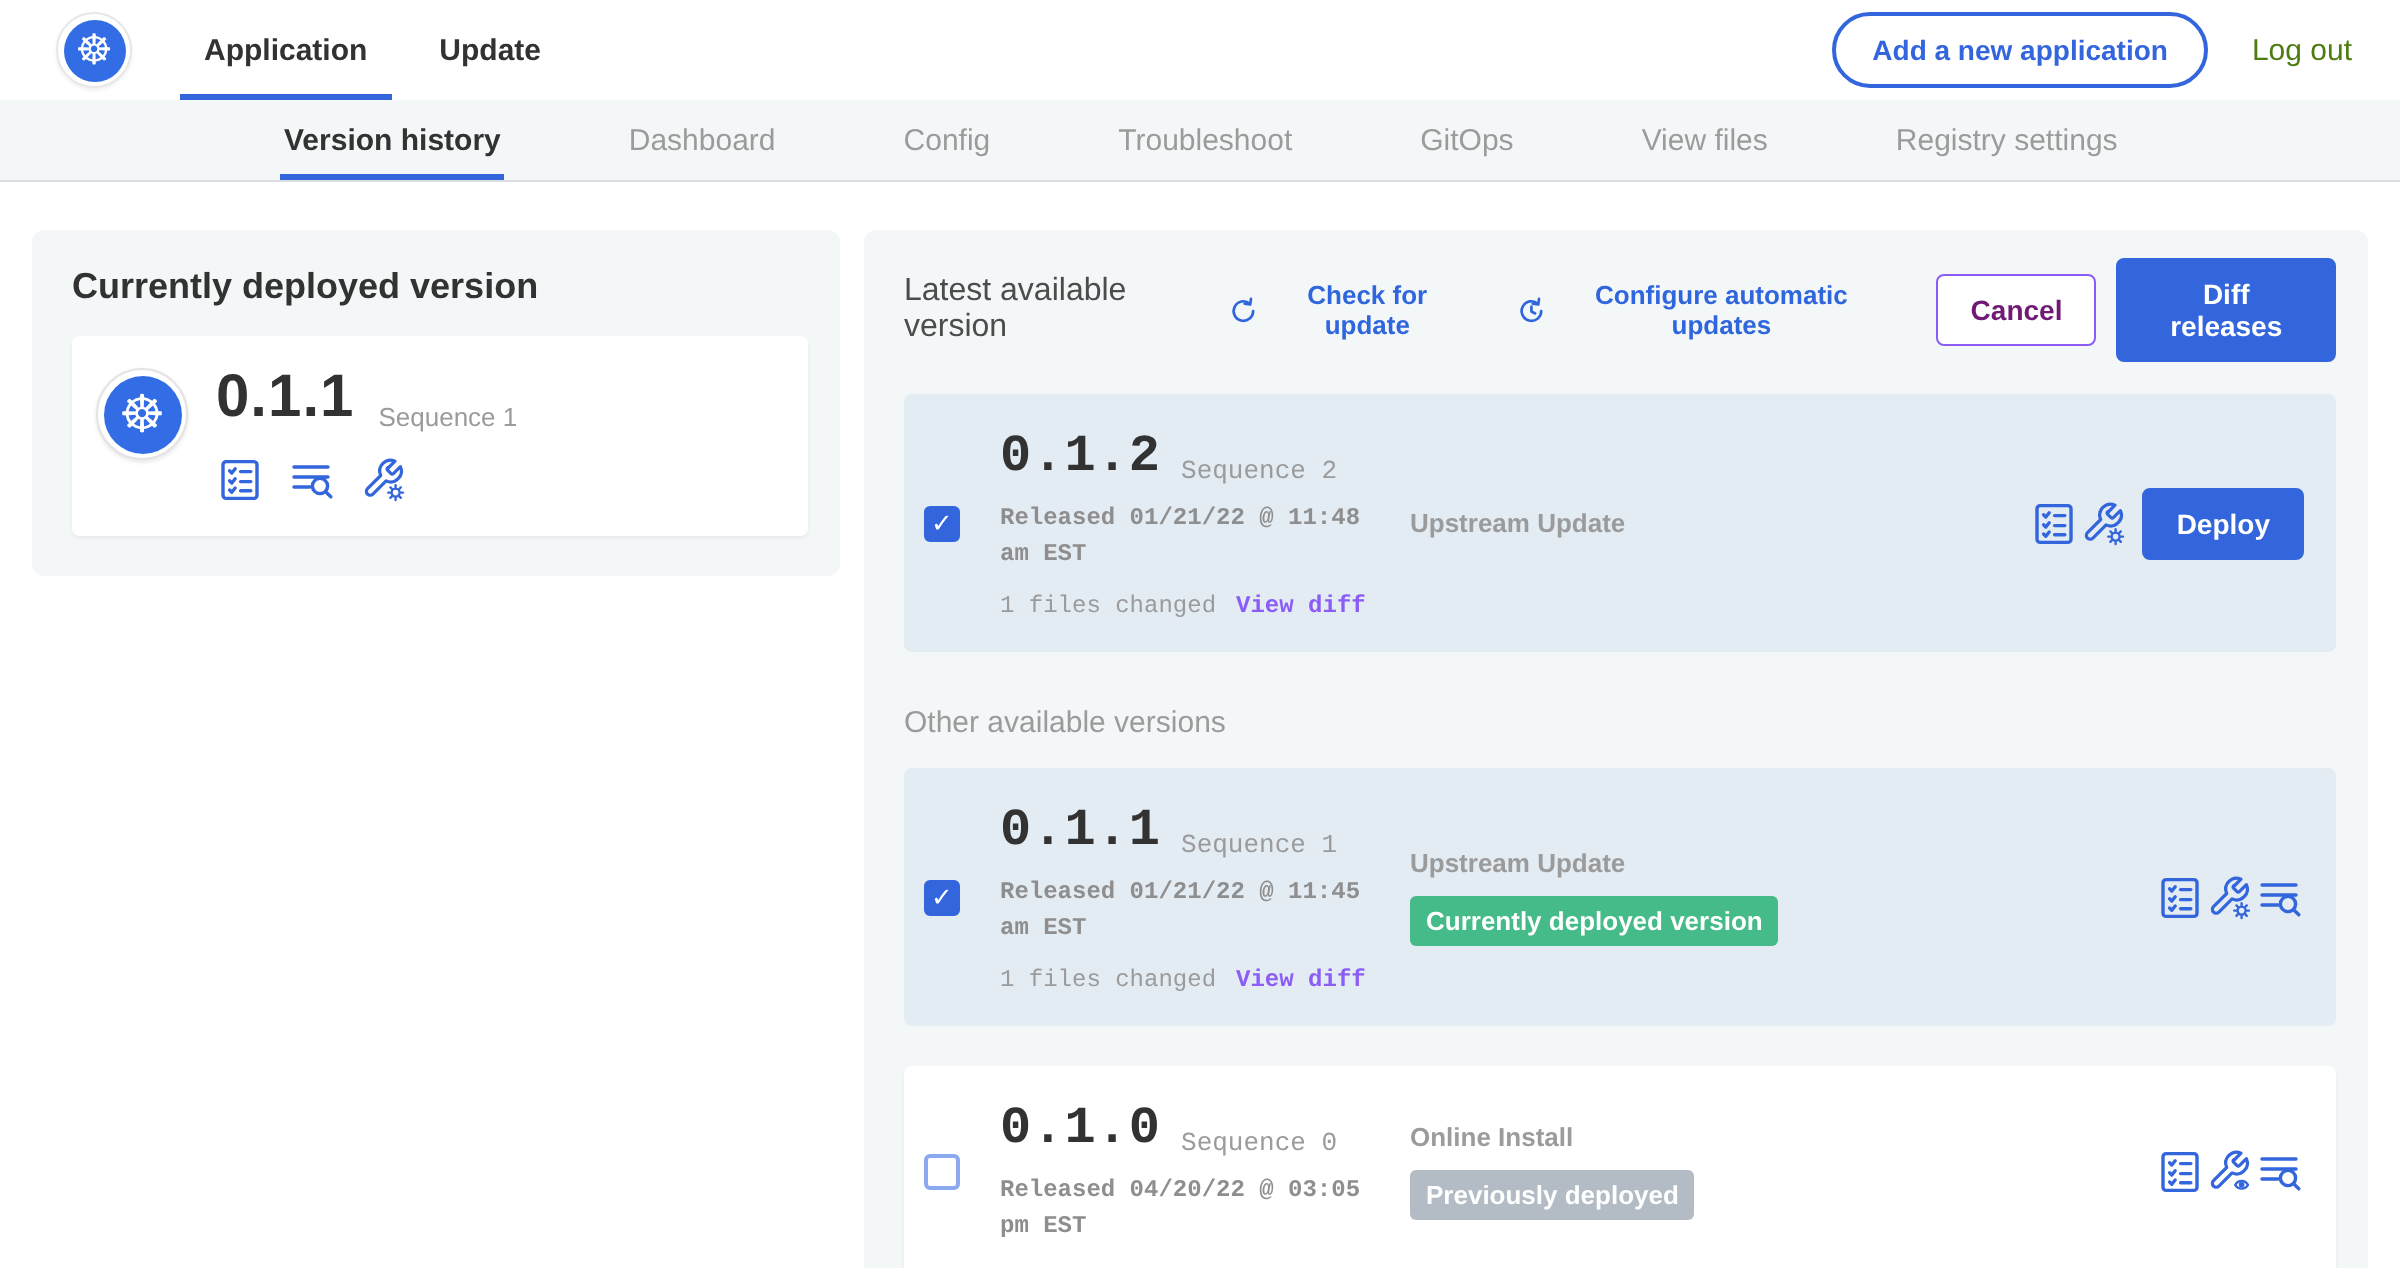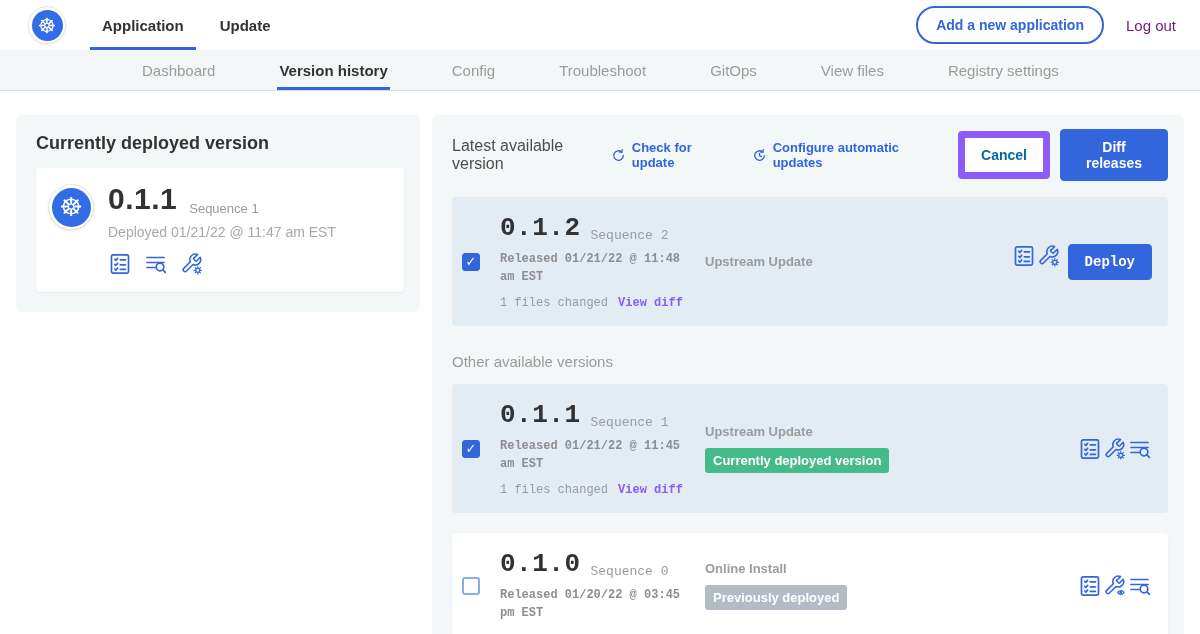--- a/index.html
+++ b/index.html
@@ -20,21 +20,21 @@
     box-shadow:0 1px 2px rgba(0,0,0,.08); display:flex; align-items:center; justify-content:center; flex-shrink:0; }
   .logo-inner { width:31px; height:31px; border-radius:50%; background:#326de6; color:#fff;
     display:flex; align-items:center; justify-content:center; font-size:21px; line-height:1; }
   .top-tabs { display:flex; height:50px; margin-left:24px; }
   .top-tab { height:50px; display:flex; align-items:center; padding:0 12px; margin-right:12px;
     font-size:15px; font-weight:700; color:#323232; cursor:pointer; border-bottom:3px solid transparent; padding-top:3px; }
   .top-tab.active { border-bottom:3px solid #3365dc; }
   .topnav .spacer { flex:1; }
   .pill-btn { background:#fff; border:2px solid #3365dc; color:#3365dc; font-weight:700; font-size:14px;
     border-radius:19px; padding:9px 18px; margin-right:22px; cursor:pointer; font-family:inherit; }
-  .logout { font-size:15px; color:#701a75; cursor:pointer; }
+  .logout { font-size:15px; color:#4d7c0f; cursor:pointer; }
 
   
   .subnav { height:41px; background:#f4f7f8; border-bottom:1px solid #d8dee3;
     display:flex; align-items:stretch; padding-left:140px; }
   .subnav-item { display:flex; align-items:center; padding:0 2px; margin-right:60px; font-size:15px;
     color:#9b9b9b; cursor:pointer; border-bottom:3px solid transparent; padding-top:3px; }
   .subnav-item.active { color:#323232; font-weight:700; border-bottom:3px solid #3365dc; }
 
   
   .content { display:flex; align-items:flex-start; gap:12px; padding:24px 16px 0 16px; }
@@ -53,26 +53,26 @@
   .vseq { font-size:13px; color:#9b9b9b; margin-left:12px; }
   .deployed-date { font-size:14px; color:#a8a8a8; margin-top:8px; }
   .icon-row { display:flex; gap:12px; margin-top:12px; }
   .icon { width:24px; height:24px; color:#3365dc; cursor:pointer; position:relative; }
   .icon svg { width:100%; height:100%; }
 
   .right-panel { flex:1; background:#f4f7f8; border-radius:6px; padding:14px 16px 18px 20px; }
   .panel-header { display:flex; align-items:center; margin-bottom:16px; }
   .panel-header h2 { margin:0 10px 0 0; font-size:16px; font-weight:400; color:#4c4c4c; }
   .hlink { display:flex; align-items:center; gap:6px; color:#3066dd; font-weight:700; font-size:13px;
-    cursor:pointer; margin-right:26px; }
+    cursor:pointer; margin-right:26px;text-align:center; }
   .hlink .licon { width:17px; height:17px; }
   .hlink .licon svg { width:100%; height:100%; }
   .panel-header .spacer { flex:1; }
   .btn { font-family:inherit; font-size:14px; font-weight:700; border-radius:4px; padding:9px 16px; cursor:pointer; }
-  .btn-cancel { background:#fff; border:7px solid #8b5cf6; color:#0369a1; margin-right:10px; }
+  .btn-cancel { background:#fff; border:1px solid #8b5cf6; color:#701a75; margin-right:10px; }
   .btn-primary { background:#3365dc; border:1px solid #3365dc; color:#fff; }
   .btn-outline { background:#fff; border:1px solid #3365dc; color:#3365dc; }
 
   .vrow { display:flex; align-items:center; border-radius:4px; padding:16px 16px 16px 10px; }
   .vrow.selected { background:#e3ebf3; }
   .vrow.plain { background:#ffffff; box-shadow:0 1px 2px rgba(0,0,0,.05); }
   .checkbox { width:18px; height:18px; border-radius:3px; flex-shrink:0; margin-right:20px; cursor:pointer;
     display:flex; align-items:center; justify-content:center; }
   .checkbox.checked { background:#3365dc; border:1px solid #3365dc; }
   .checkbox.checked .check { color:#fff; font-size:13px; font-weight:700; line-height:1; }
@@ -82,21 +82,21 @@
   .vinfo .vseq { margin-left:10px; }
   .vreleased { font-size:12px; font-weight:700; color:#8e8e8e; margin-top:7px; line-height:1.5; max-width:190px; }
   .vfiles { margin-top:10px; font-size:12px; color:#9b9b9b; }
   .viewdiff { color:#8b5cf6; font-weight:700; margin-left:10px; cursor:pointer; }
   .vmiddle { width:250px; margin-left:0; flex-shrink:0; }
   .vsource { font-size:13px; font-weight:700; color:#9b9b9b; }
   .vbadge { display:inline-block; margin-top:9px; padding:5px 8px; border-radius:3px;
     font-size:13px; font-weight:700; color:#fff; }
   .vbadge.green { background:#44bb88; }
   .vbadge.gray { background:#b3bcc4; }
-  .vactions { margin-left:auto; display:flex; align-items:flex-start; gap:1px;font-family:Liberation Mono, monospace; }
+  .vactions { margin-left:auto; display:flex; align-items:center; gap:1px; }
   .vactions .btn { margin-left:6px; }
   .other-heading { font-size:15px; font-weight:400; color:#9b9b9b; margin:27px 0 14px 0; }
   .row-gap { height:20px; }
 </style>
 </head>
 <body>
 
 <header class="topnav">
   <div class="logo-ring">
     <div class="logo-inner">☸</div>
@@ -104,43 +104,42 @@
   <nav class="top-tabs">
     <div class="top-tab active">Application</div>
     <div class="top-tab">Update</div>
   </nav>
   <div class="spacer"></div>
   <button class="pill-btn">Add a new application</button>
   <div class="logout">Log out</div>
 </header>
 
 <nav class="subnav">
+  <div class="subnav-item active">Version history</div>
   <div class="subnav-item">Dashboard</div>
-  <div class="subnav-item active">Version history</div>
   <div class="subnav-item">Config</div>
   <div class="subnav-item">Troubleshoot</div>
   <div class="subnav-item">GitOps</div>
   <div class="subnav-item">View files</div>
   <div class="subnav-item">Registry settings</div>
 </nav>
 
 <main class="content">
 
   <aside class="left-panel">
     <h2>Currently deployed version</h2>
     <div class="deployed-card">
       <div class="k8s-badge">
         <div class="inner">☸</div>
       </div>
       <div class="deployed-body">
         <div class="vline">
           <span class="vnum-lg">0.1.1</span>
           <span class="vseq">Sequence 1</span>
         </div>
-        <div class="deployed-date">Deployed 01/21/22 @ 11:47 am EST</div>
         <div class="icon-row">
           <span class="icon">
             <svg viewBox="0 0 24 24" fill="none" stroke="currentColor" stroke-width="1.7">
               <rect x="3.5" y="2.8" width="17" height="18.4" rx="1.6"></rect>
               <path d="M6.8 7.4l1.1 1.1 1.7-2.1"></path>
                 <line x1="12.3" y1="7.8" x2="17.4" y2="7.8"></line>
               <path d="M6.8 12.4l1.1 1.1 1.7-2.1"></path>
                 <line x1="12.3" y1="12.8" x2="17.4" y2="12.8"></line>
               <path d="M6.8 17l1.1 1.1 1.7-2.1"></path>
                 <line x1="12.3" y1="17.4" x2="17.4" y2="17.4"></line>
@@ -293,21 +292,21 @@
 
     <div class="row-gap"></div>
 
     <div class="vrow plain">
       <div class="checkbox unchecked"></div>
       <div class="vinfo">
         <div class="vline">
           <span class="vnum">0.1.0</span>
           <span class="vseq">Sequence 0</span>
         </div>
-        <div class="vreleased">Released 01/20/22 @ 03:45 pm EST</div>
+        <div class="vreleased">Released 04/20/22 @ 03:05 pm EST</div>
       </div>
       <div class="vmiddle">
         <div class="vsource">Online Install</div>
         <div class="vbadge gray">Previously deployed</div>
       </div>
       <div class="vactions">
         <span class="icon">
           <svg viewBox="0 0 24 24" fill="none" stroke="currentColor" stroke-width="1.7">
             <rect x="3.5" y="2.8" width="17" height="18.4" rx="1.6"></rect>
             <path d="M6.8 7.4l1.1 1.1 1.7-2.1"></path>

